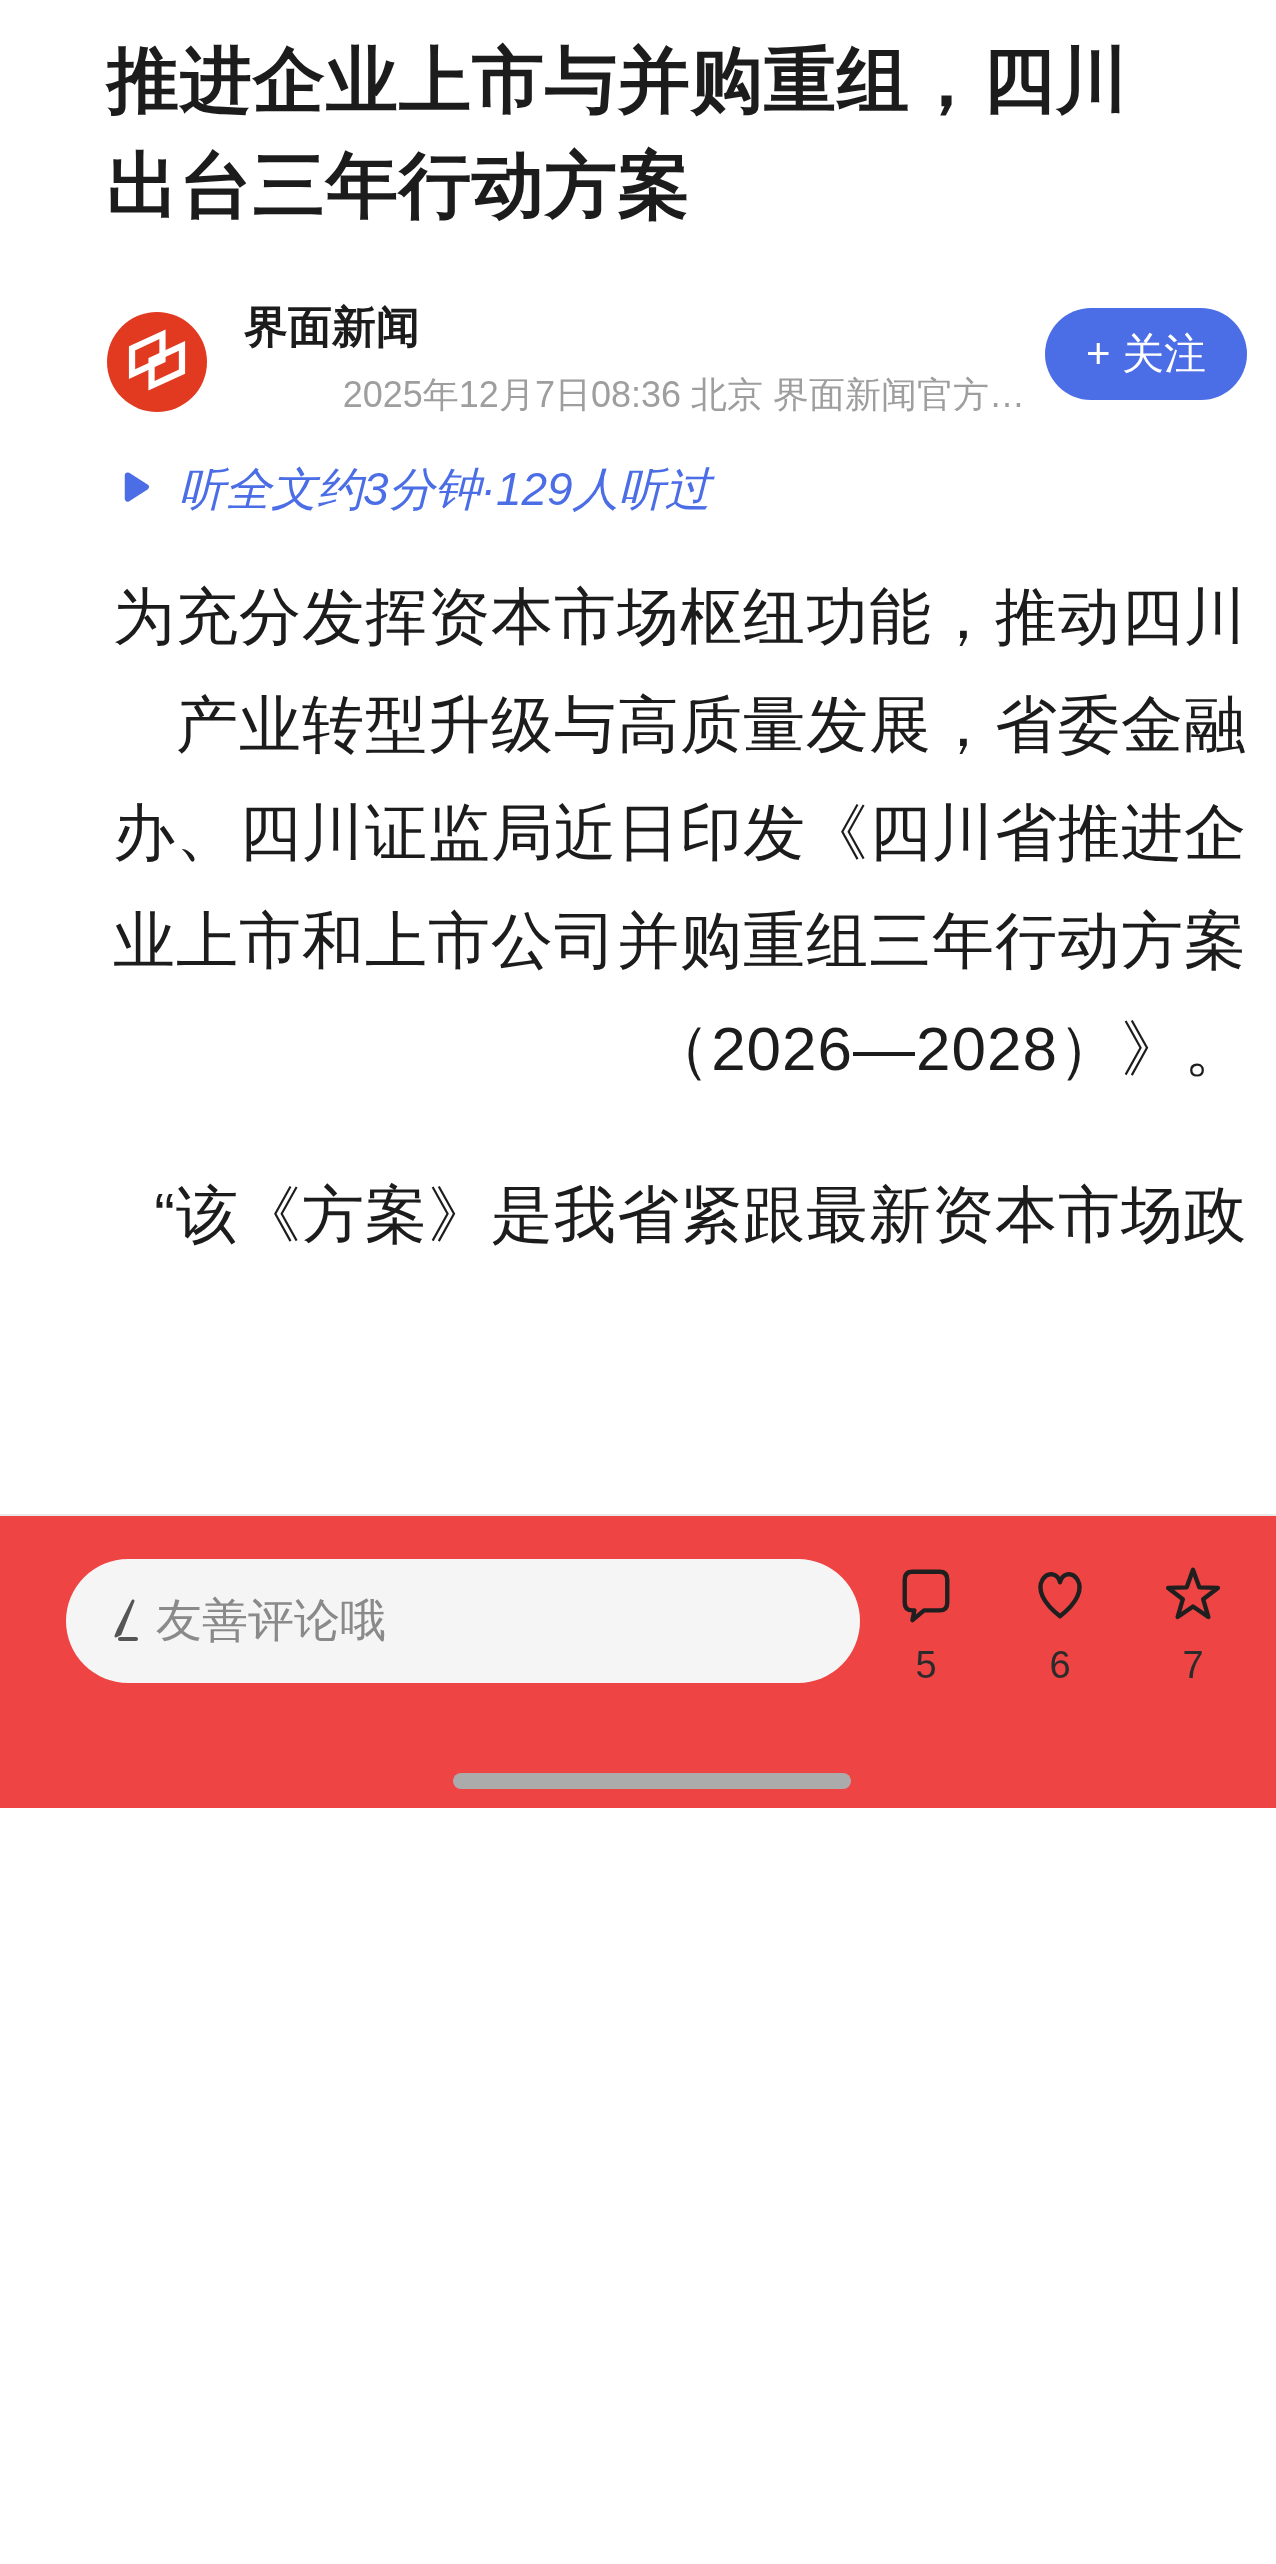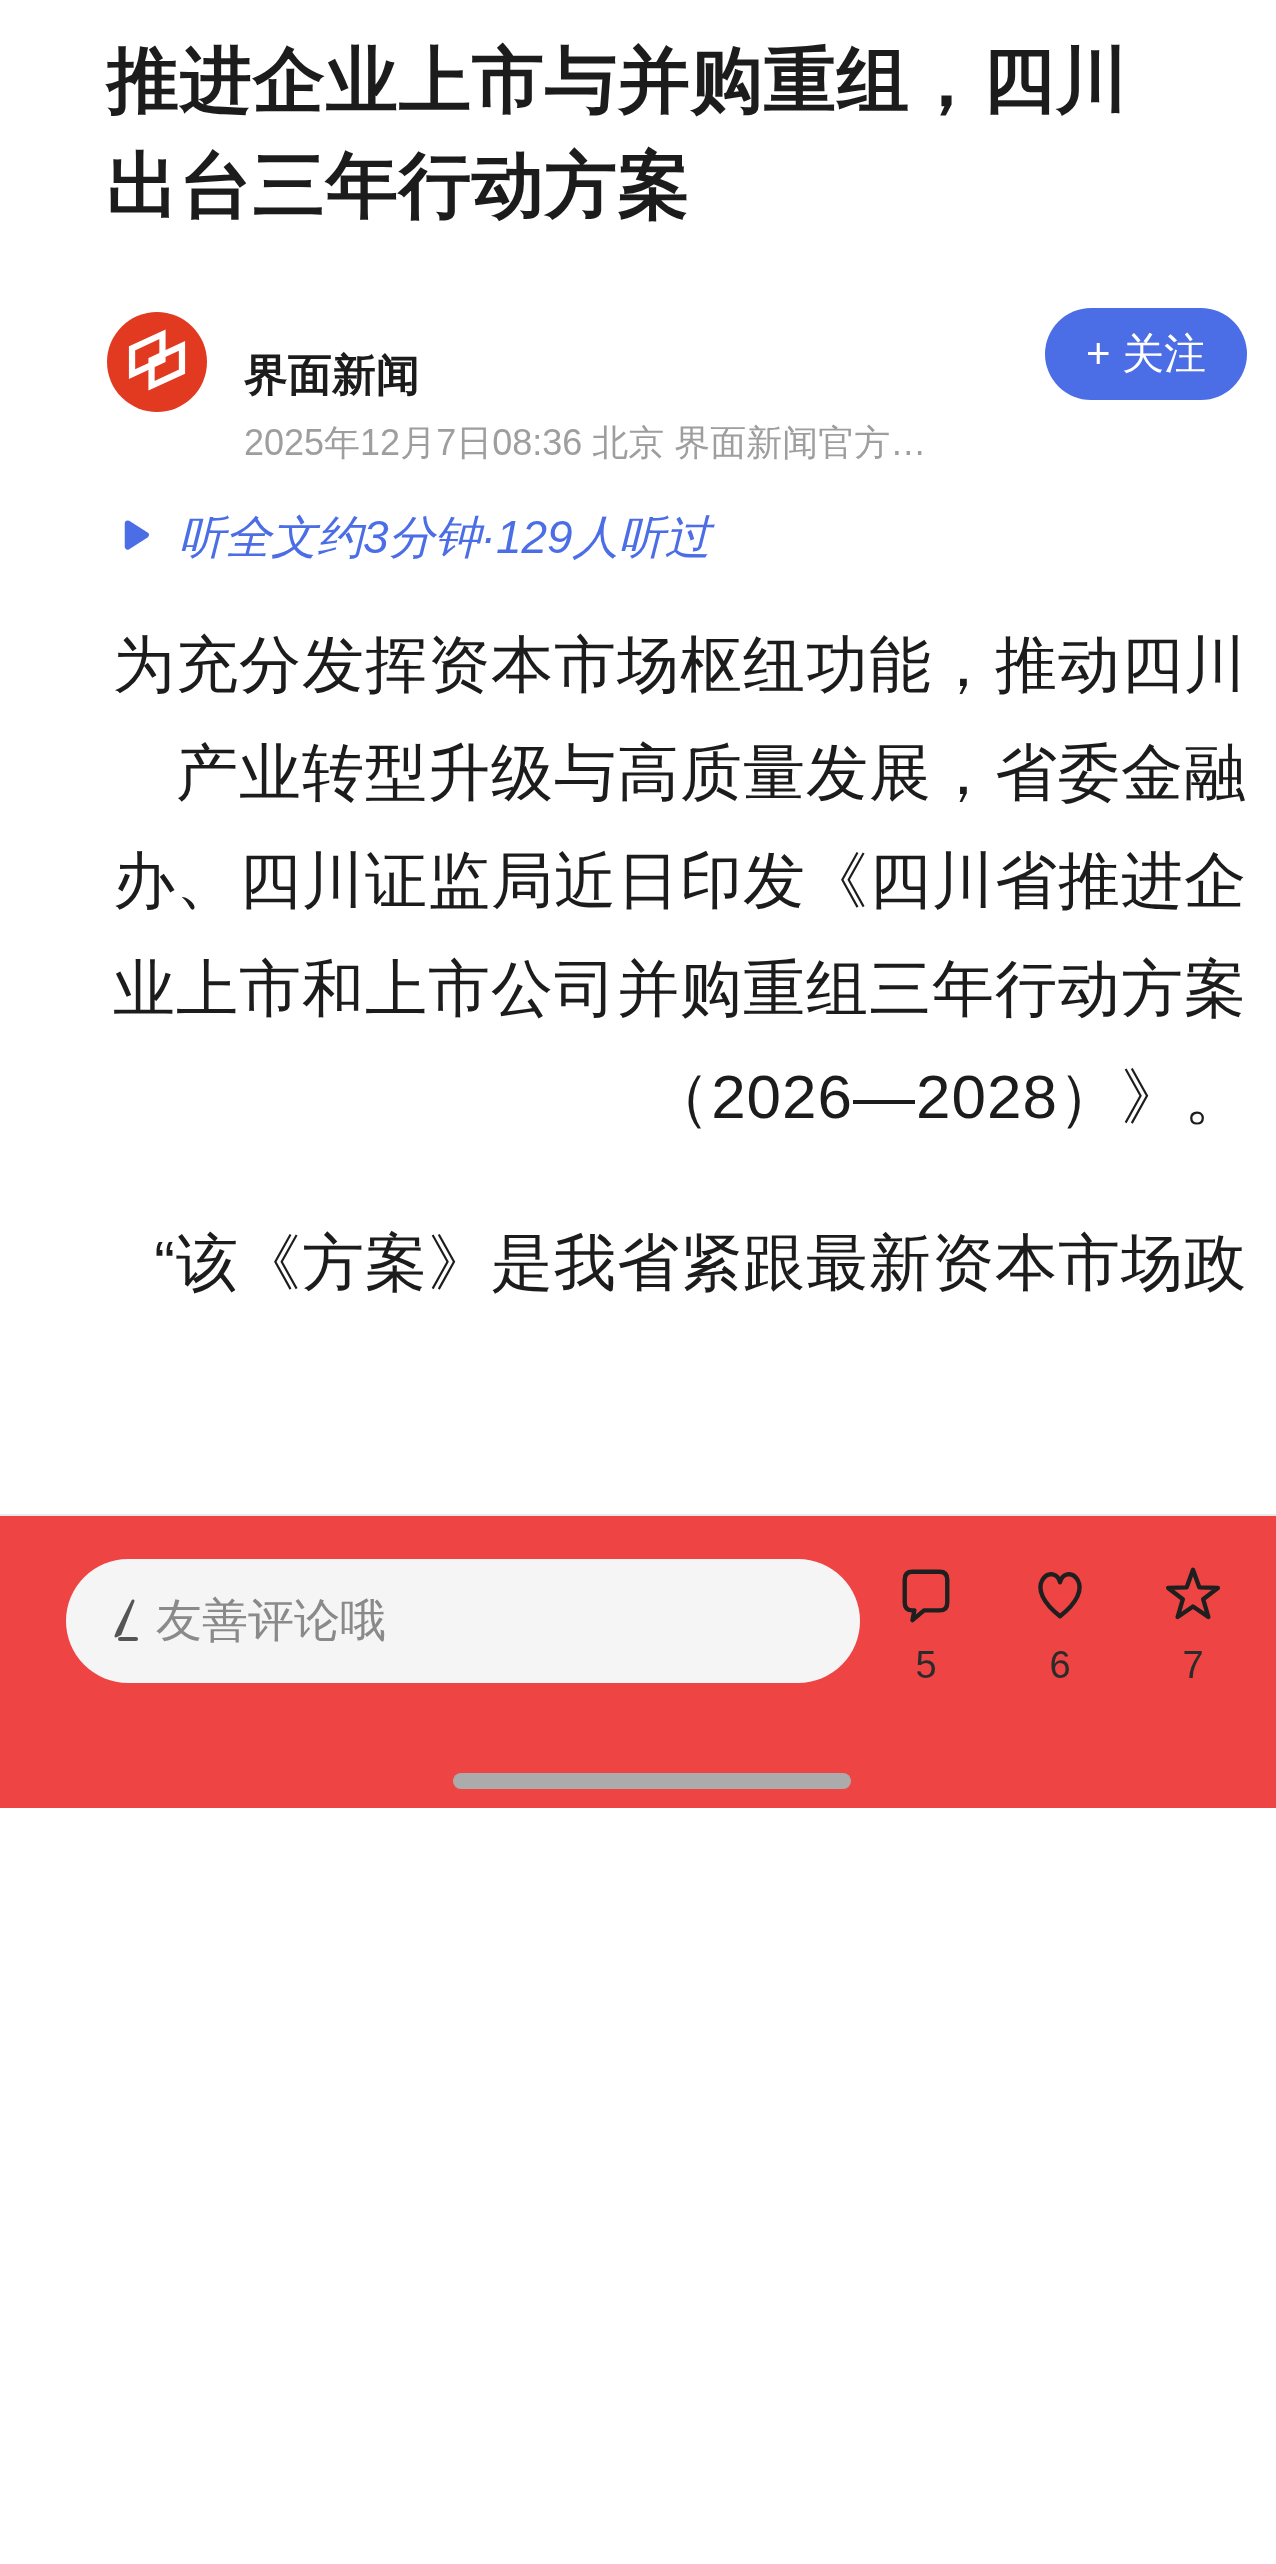--- a/index.html
+++ b/index.html
@@ -12,22 +12,22 @@
     margin:0;padding-top:28px;font-size:72px;line-height:105px;font-weight:700;
     color:var(--text,#1c1c1c);white-space:pre-line;letter-spacing:1px;
   }
   .publisher-row{display:flex;align-items:flex-start;margin-top:62px;}
   .avatar{
     width:100px;height:100px;border-radius:50%;background:var(--avatar-red,#e23a20);
     margin-top:12px;flex:0 0 auto;display:flex;align-items:center;justify-content:center;
   }
   .avatar svg{width:78px;height:78px;}
   .pub-info{margin-left:37px;flex:1 1 auto;min-width:0;overflow:hidden;}
-  .pub-name{font-size:44px;line-height:53px;font-weight:700;color:var(--text,#1c1c1c);margin-top:48px;}
-  .pub-meta{margin-top:22px;font-size:36px;line-height:40px;color:var(--meta,#9e9e9e);white-space:nowrap;overflow:hidden;}
+  .pub-name{font-size:44px;line-height:53px;font-weight:700;color:var(--text,#1c1c1c);}
+  .pub-meta{margin-top:22px;font-size:36px;line-height:40px;color:var(--meta,#9e9e9e);white-space:nowrap;overflow:hidden;text-align:right;}
   .follow-btn{
     flex:0 0 auto;margin-left:20px;margin-top:8px;width:202px;height:92px;border:none;
     border-radius:46px;background:var(--accent,#4b6de5);color:#fff;font-size:42px;
     font-family:inherit;display:flex;align-items:center;justify-content:center;cursor:pointer;text-align:right;
   }
   .listen-row{margin-top:44px;height:60px;display:flex;align-items:center;padding-left:14px;}
   .listen-row svg{width:30px;height:38px;flex:0 0 auto;}
   .listen-label{margin-left:28px;font-size:46px;color:var(--accent,#4b6de5);line-height:60px;font-style:italic;}
   .paragraphs{margin-top:44px;text-align:right;}
   .paragraphs p{

